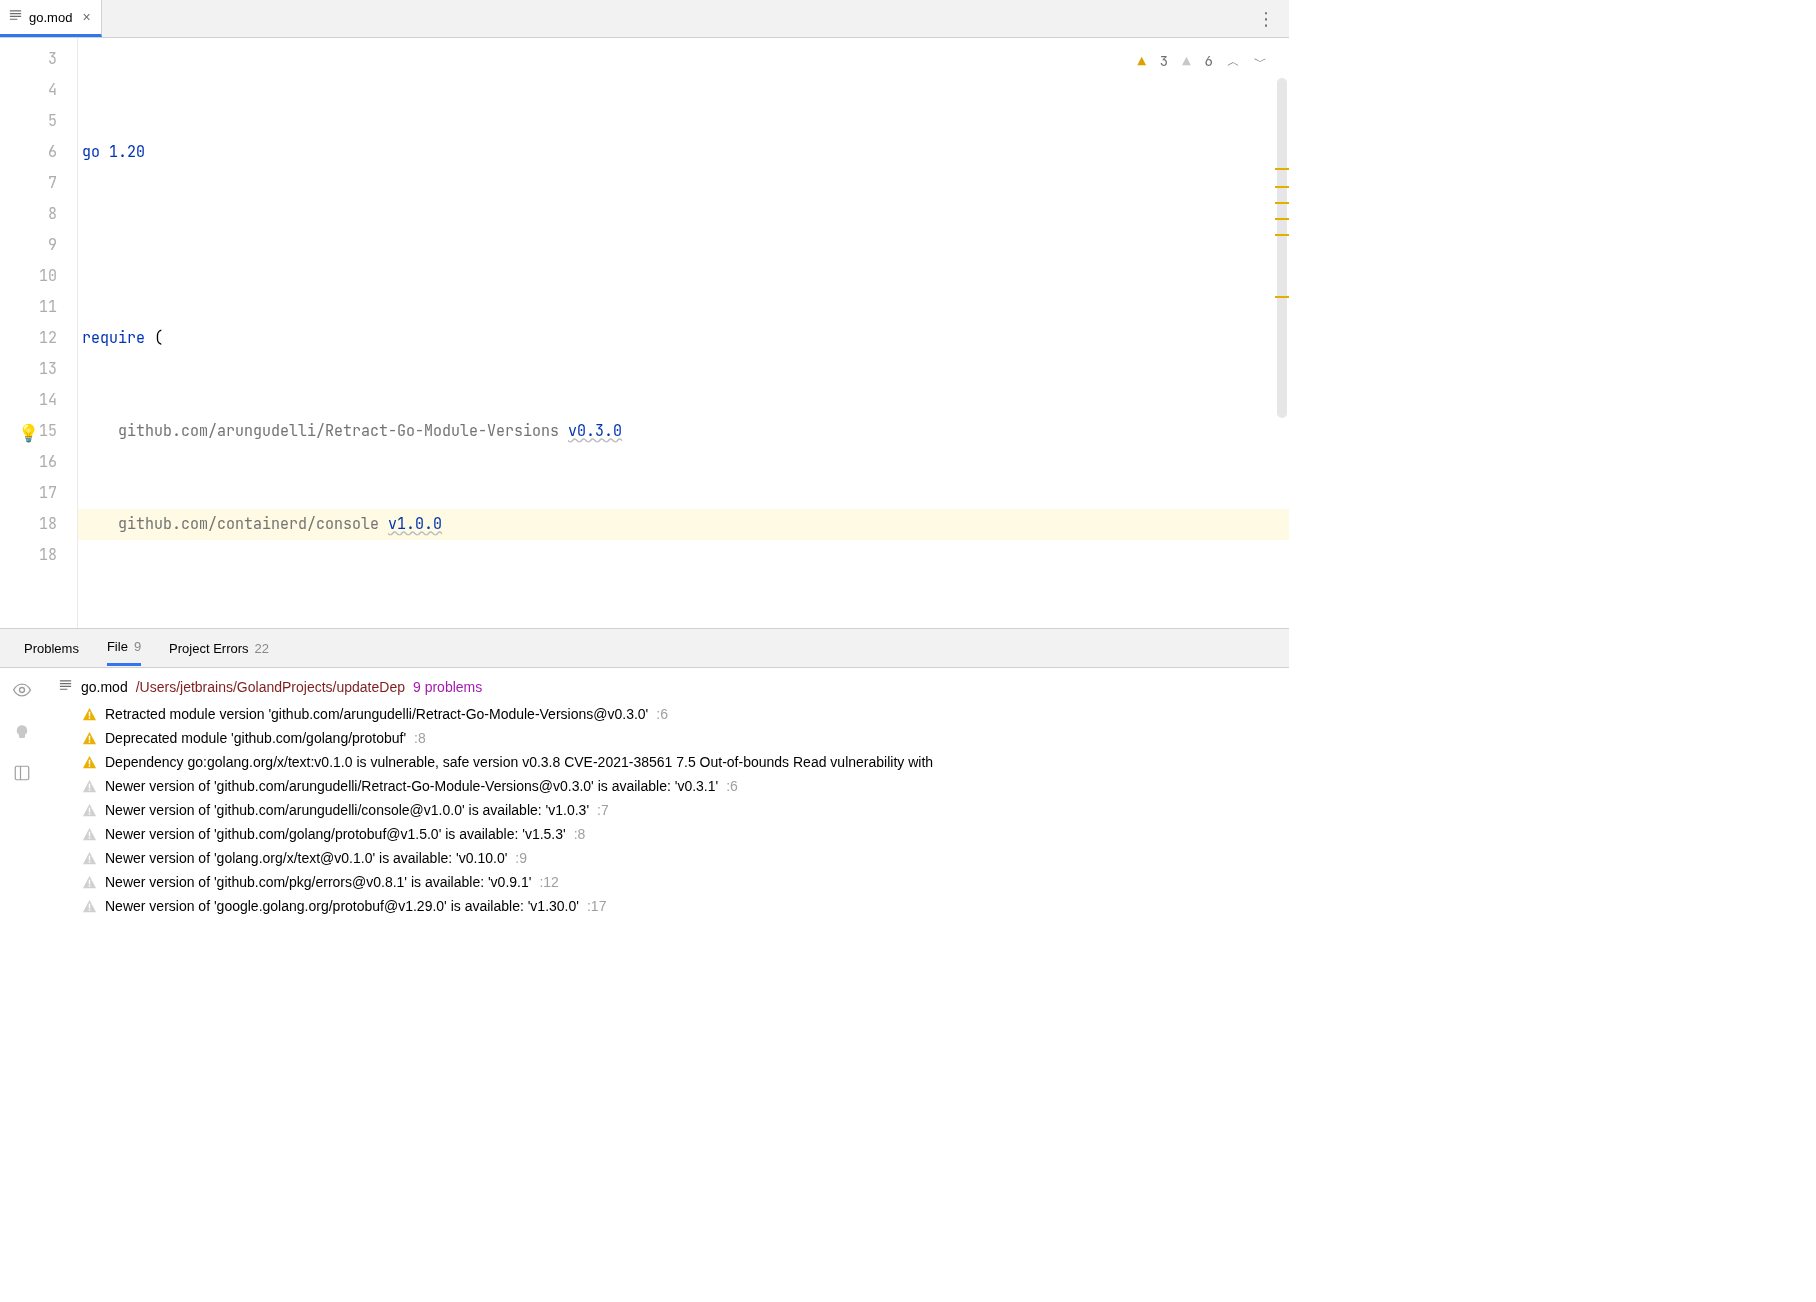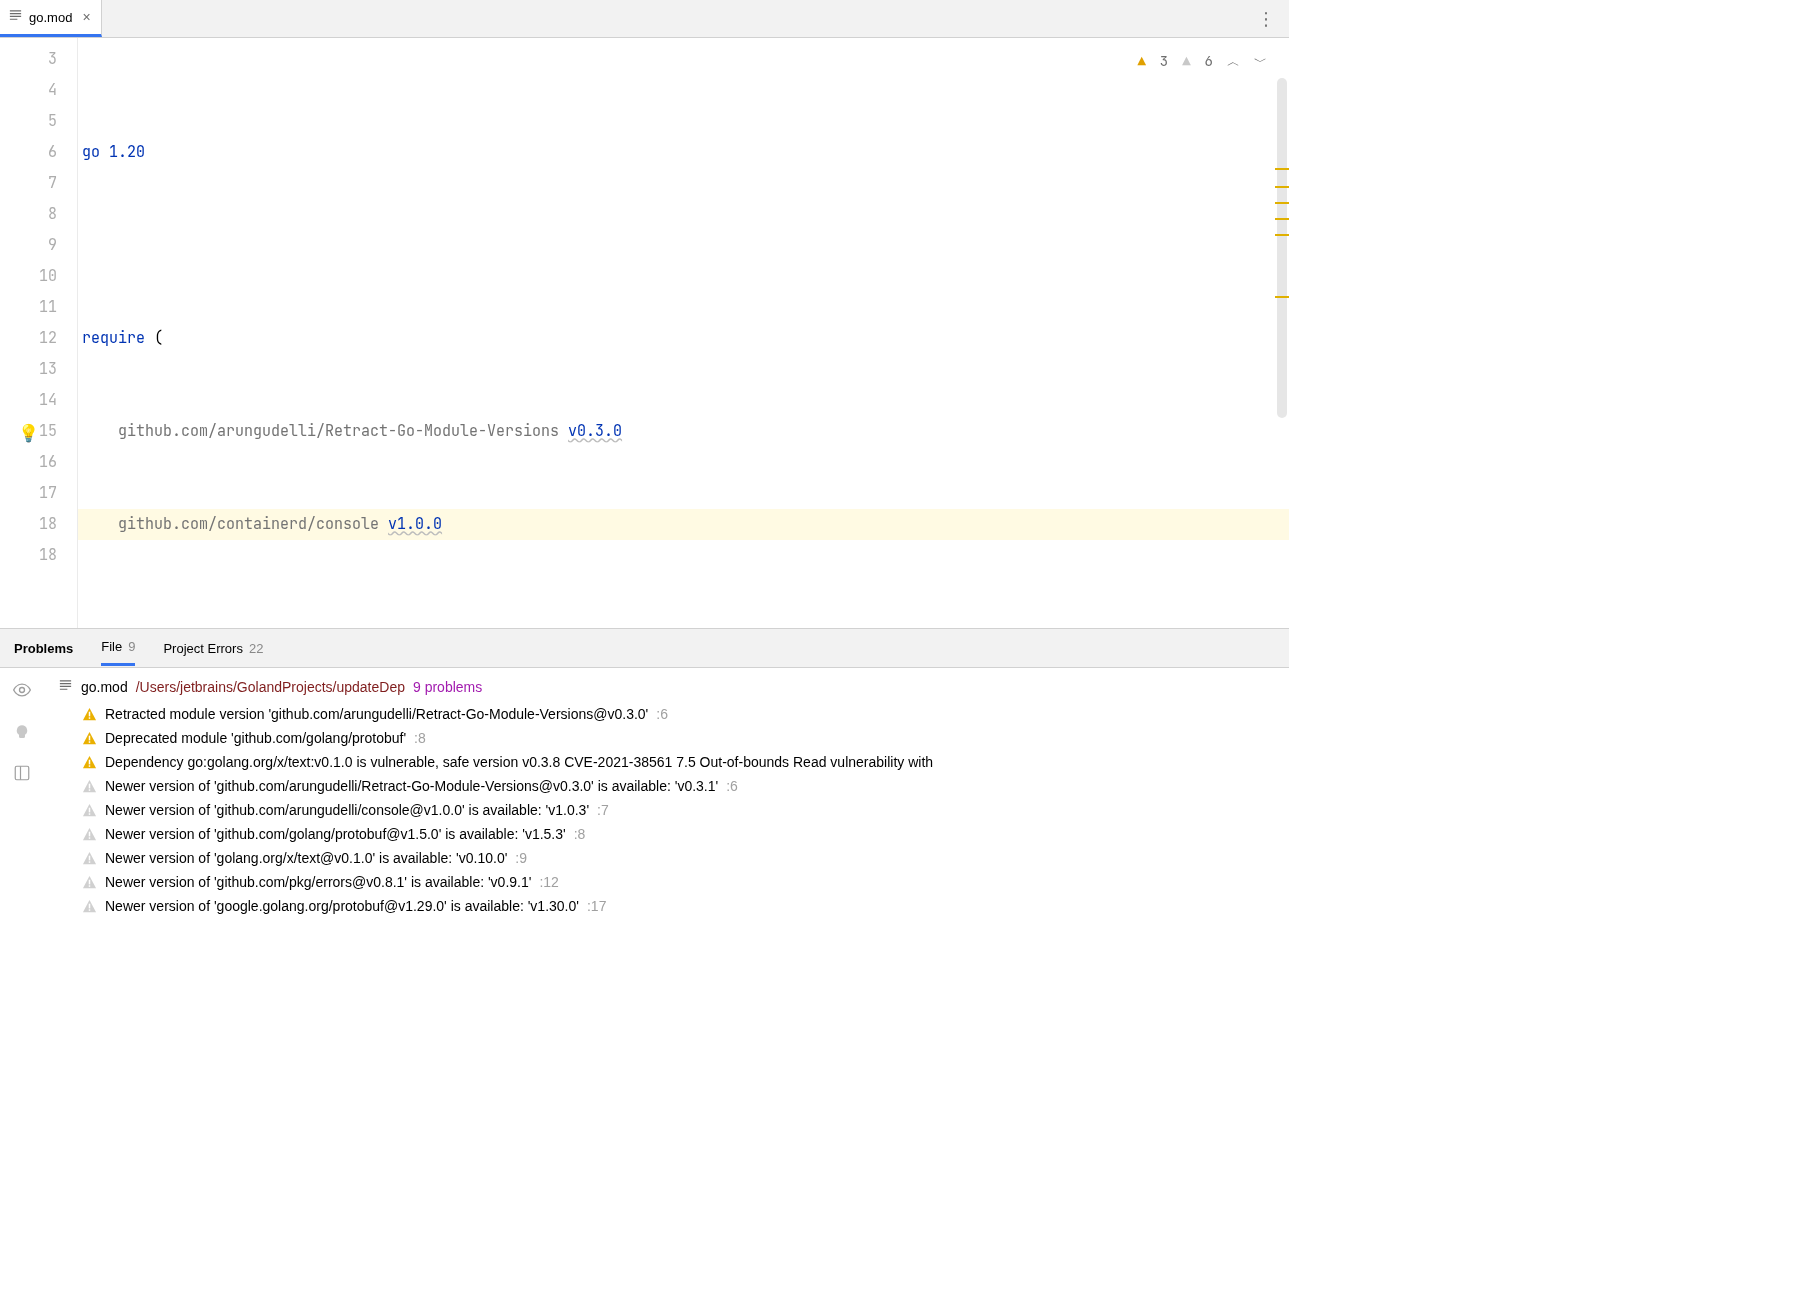--- a/index.html
+++ b/index.html
@@ -129,21 +129,21 @@
   height: 40px;
   background: #f2f2f2;
   border-top: 1px solid #d1d1d1;
   border-bottom: 1px solid #d1d1d1;
   display: flex;
   align-items: center;
   padding: 0 14px;
   gap: 28px;
   font-size: 13px;
 }
-.problems-bar .ptitle { font-weight: 700; }
+.problems-bar .ptitle { font-weight: 400; margin-left: 10px; }
 .problems-bar .ptab {
   display: flex; gap: 6px; align-items: center;
   color: #000;
   padding-bottom: 0;
 }
 .problems-bar .ptab.active { border-bottom: 3px solid #3574f0; height: 36px; display:flex; align-items:center; }
 .problems-bar .count { color: #888; }
 
 .problems-body {
   flex: 0 0 auto;

